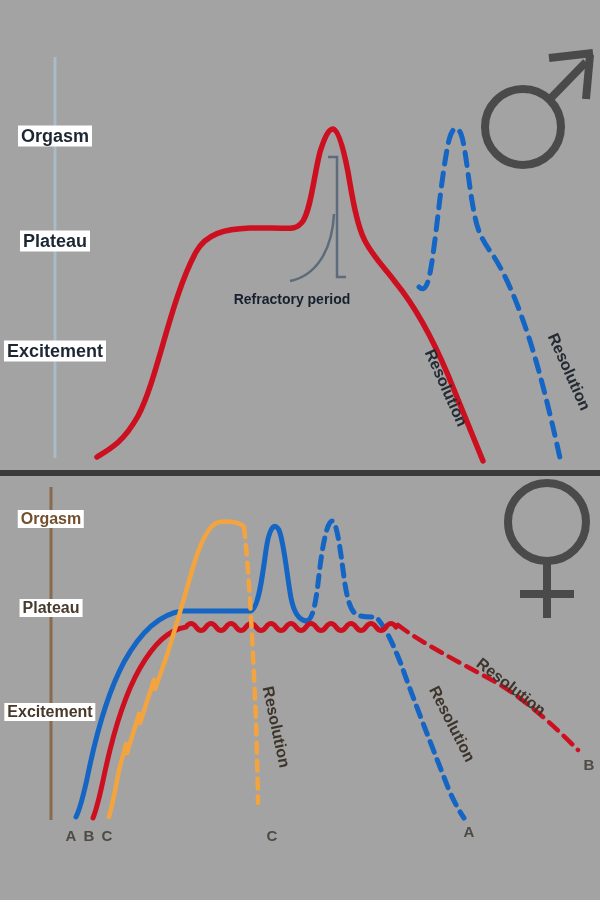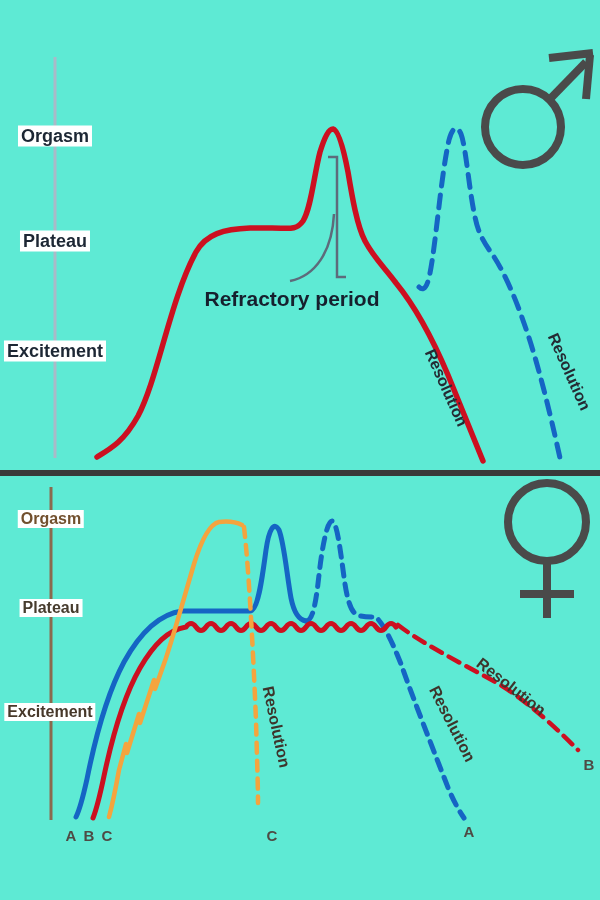--- a/index.html
+++ b/index.html
@@ -1,26 +1,26 @@
 <!DOCTYPE html>
 <html><head>
 <meta charset="utf-8">
 <style>
   html,body{margin:0;padding:0;background:#fff;}
-  #canvas{position:relative;width:600px;height:900px;background:#5eead4;overflow:hidden;
+  #canvas{position:relative;width:600px;height:900px;background:#a3a3a3;overflow:hidden;
           font-family:"Liberation Sans", sans-serif;}
   #diagram-svg{position:absolute;left:0;top:0;}
   .lbl{position:absolute;font-weight:bold;white-space:nowrap;
        transform:translate(-50%,-50%);}
   .stage-top{font-size:18px;color:#1d2734;background:#ffffff;padding:0 3px;}
   .stage-bottom{font-size:16px;background:#ffffff;padding:0 3px;}
   .stage-orgasm-f{color:#72502e;}
   .stage-plateau-f{color:#473c2e;}
   .stage-excite-f{color:#47382a;}
-  .refractory{font-size:21px;color:#16202e;}
+  .refractory{font-size:14px;color:#16202e;}
   .resolution{font-size:16px;color:#2e2c28;}
   .res-male{color:#242b33;}
   .res-female{color:#3d352c;}
   .abc{font-size:15px;color:#4e4a44;}
 </style>
 </head>
 <body>
 
 <div id="canvas">
 

